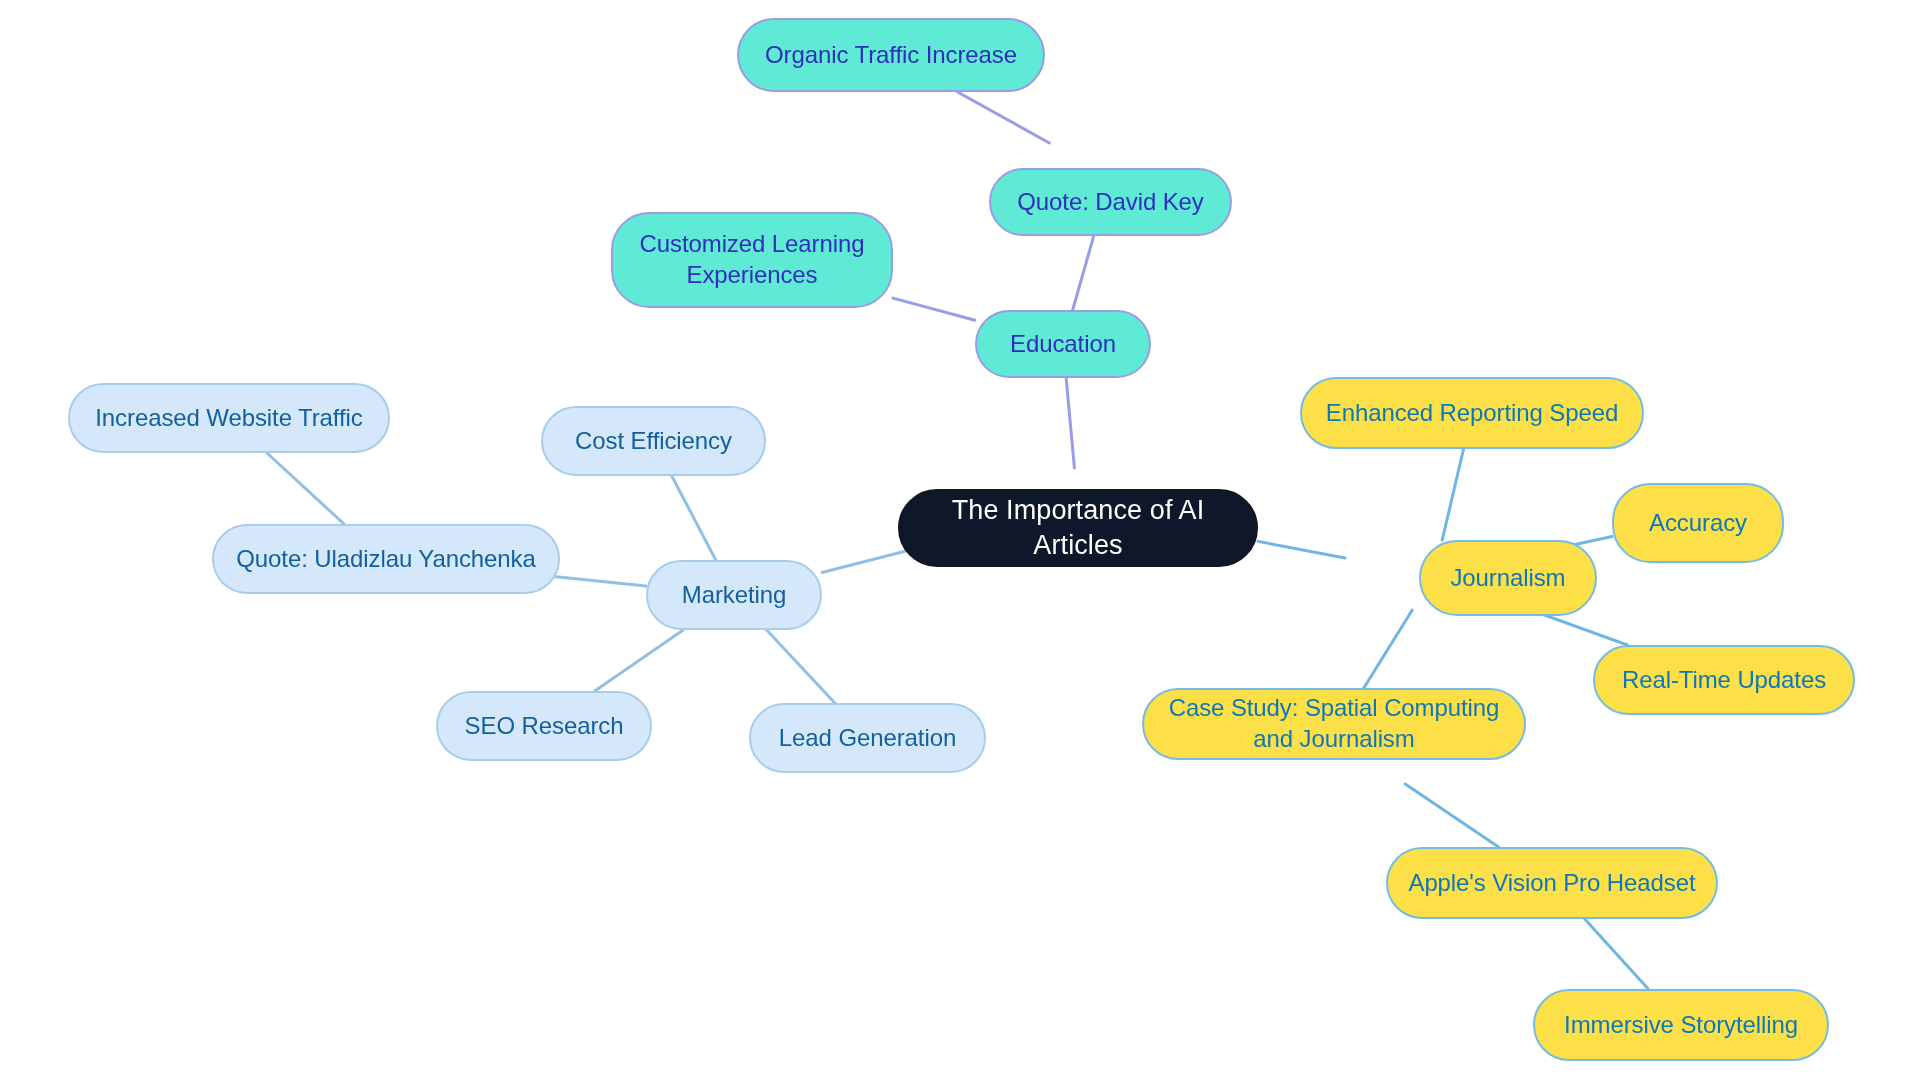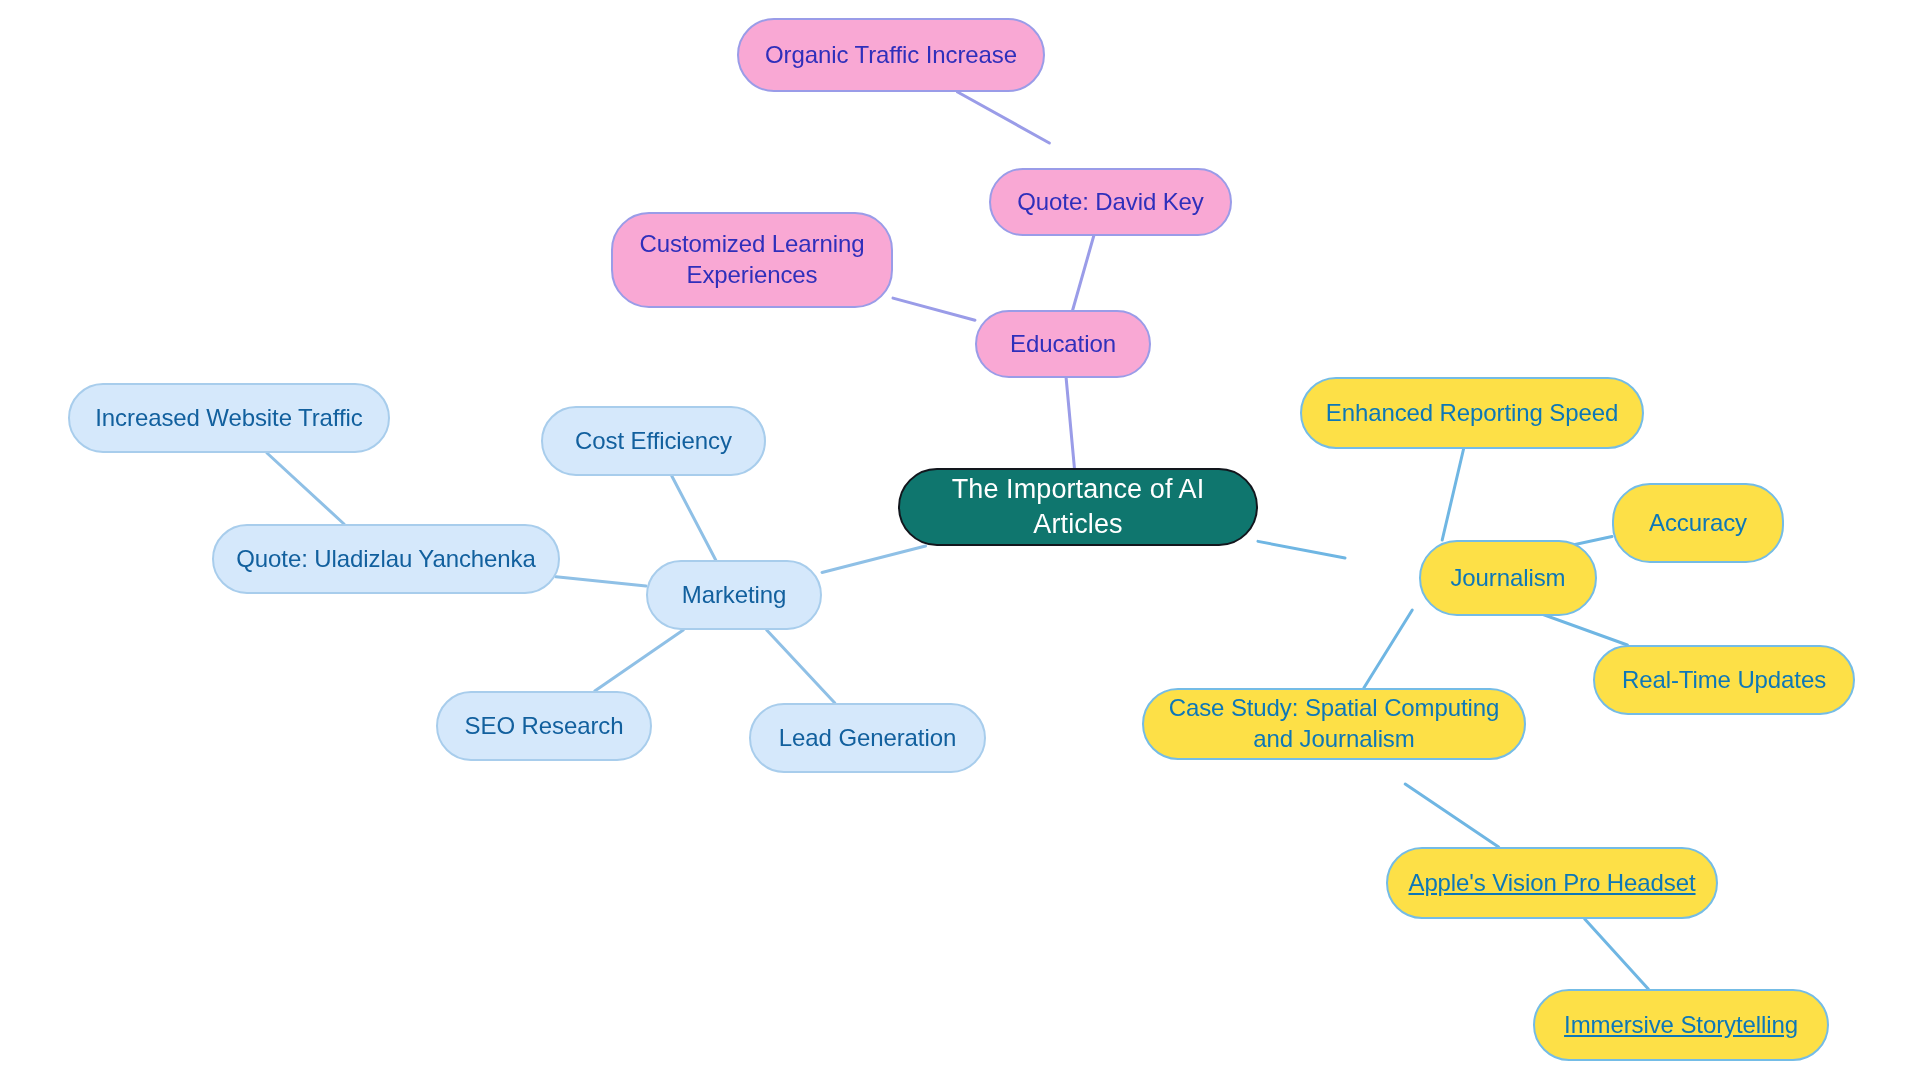--- a/index.html
+++ b/index.html
@@ -33,29 +33,30 @@
     justify-content: center;
     text-align: center;
     border-radius: 38px;
     border-style: solid;
     border-width: 2px;
     line-height: 1.28;
     white-space: pre-line;
     letter-spacing: -0.1px;
   }
   .node.root {
-    background: #0f766e;
+    background: #0f172a;
     border-color: #12161d;
     color: #ffffff;
     font-size: 27px;
     border-radius: 40px;
     letter-spacing: 0.1px;
+    margin-top: 21px;
   }
   .node.purple {
-    background: #f9a8d4;
+    background: #5eead4;
     border-color: #9a9ce8;
     color: #2f2fbb;
     font-size: 24px;
     text-align: center;
   }
   .node.blue-pale {
     background: #d5e8fb;
     border-color: #a8cdec;
     color: #12609e;
     font-size: 24px;
@@ -106,16 +107,16 @@
       <div class="node blue-pale" style="left: 212px; top: 524px; width: 348px; height: 70px;"><span>Quote: Uladizlau Yanchenka</span></div>
       <div class="node blue-pale" style="left: 68px; top: 383px; width: 322px; height: 70px;"><span>Increased Website Traffic</span></div>
       <div class="node blue-pale" style="left: 436px; top: 691px; width: 216px; height: 70px;"><span>SEO Research</span></div>
       <div class="node blue-pale" style="left: 749px; top: 703px; width: 237px; height: 70px;"><span>Lead Generation</span></div>
       <div class="node blue-sky" style="left: 1419px; top: 540px; width: 178px; height: 76px;"><span>Journalism</span></div>
       <div class="node blue-sky" style="left: 1300px; top: 377px; width: 344px; height: 72px;"><span>Enhanced Reporting Speed</span></div>
       <div class="node blue-sky" style="left: 1612px; top: 483px; width: 172px; height: 80px;"><span>Accuracy</span></div>
       <div class="node blue-sky" style="left: 1593px; top: 645px; width: 262px; height: 70px;"><span>Real-Time Updates</span></div>
       <div class="node blue-sky" style="left: 1142px; top: 688px; width: 384px; height: 72px;"><span>Case Study: Spatial Computing
 and Journalism</span></div>
-      <div class="node blue-sky" style="left: 1386px; top: 847px; width: 332px; height: 72px; text-decoration: underline;"><span>Apple's Vision Pro Headset</span></div>
-      <div class="node blue-sky" style="left: 1533px; top: 989px; width: 296px; height: 72px; text-decoration: underline;"><span>Immersive Storytelling</span></div>
+      <div class="node blue-sky" style="left: 1386px; top: 847px; width: 332px; height: 72px;"><span>Apple's Vision Pro Headset</span></div>
+      <div class="node blue-sky" style="left: 1533px; top: 989px; width: 296px; height: 72px;"><span>Immersive Storytelling</span></div>
     </div>
 </div>
 
 </body></html>

